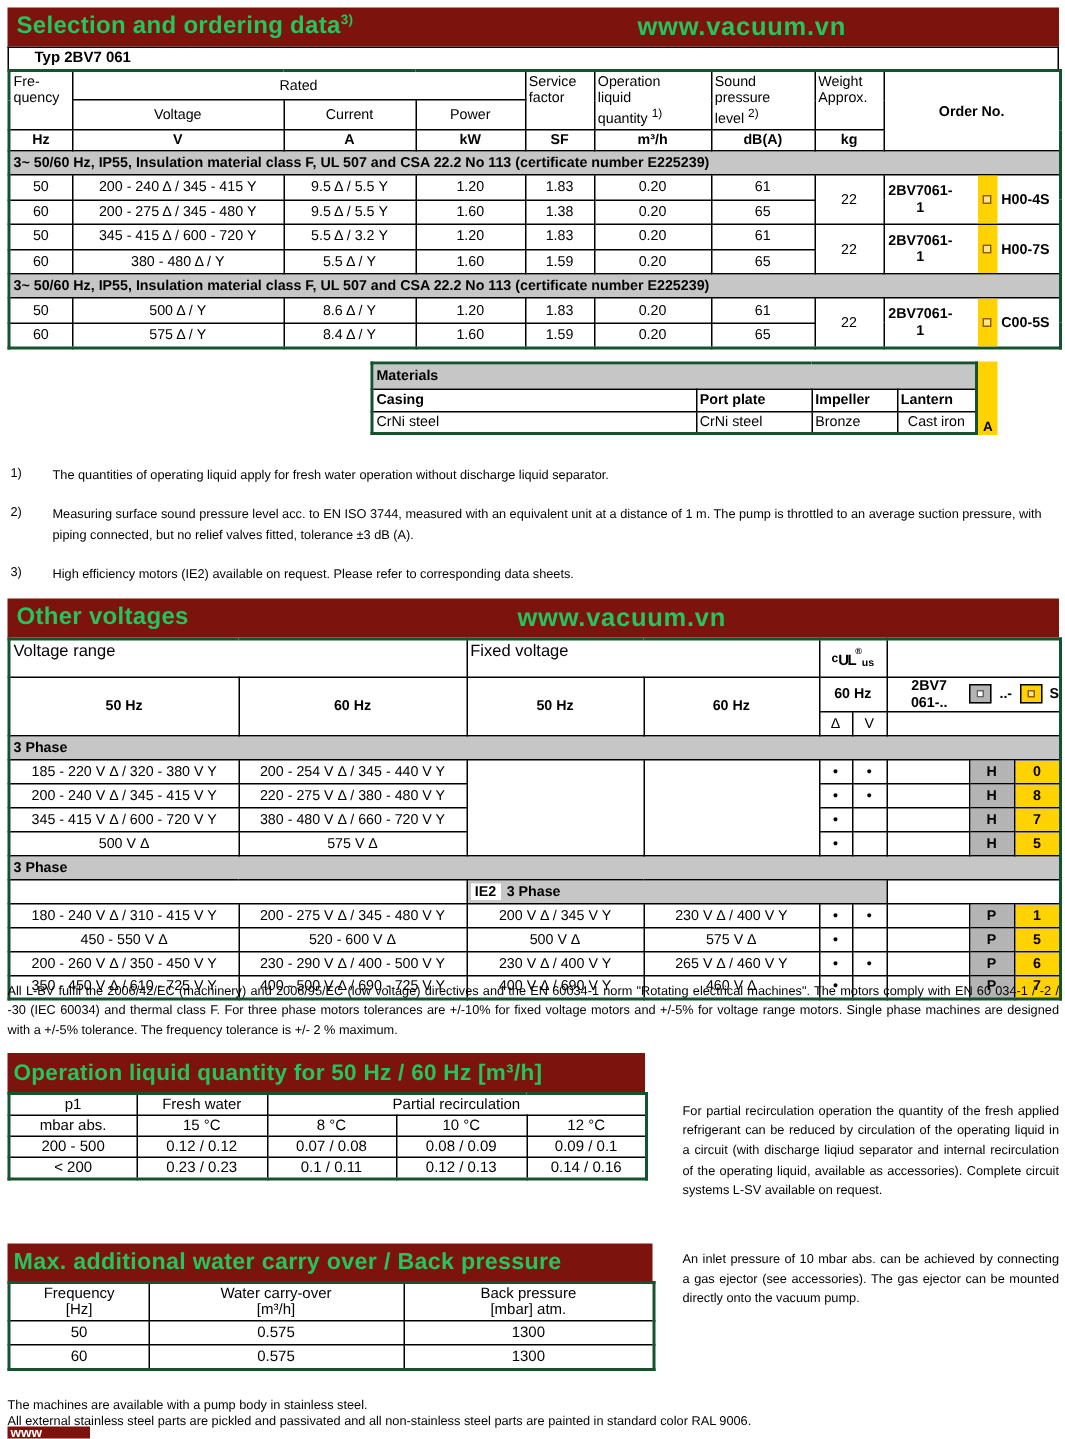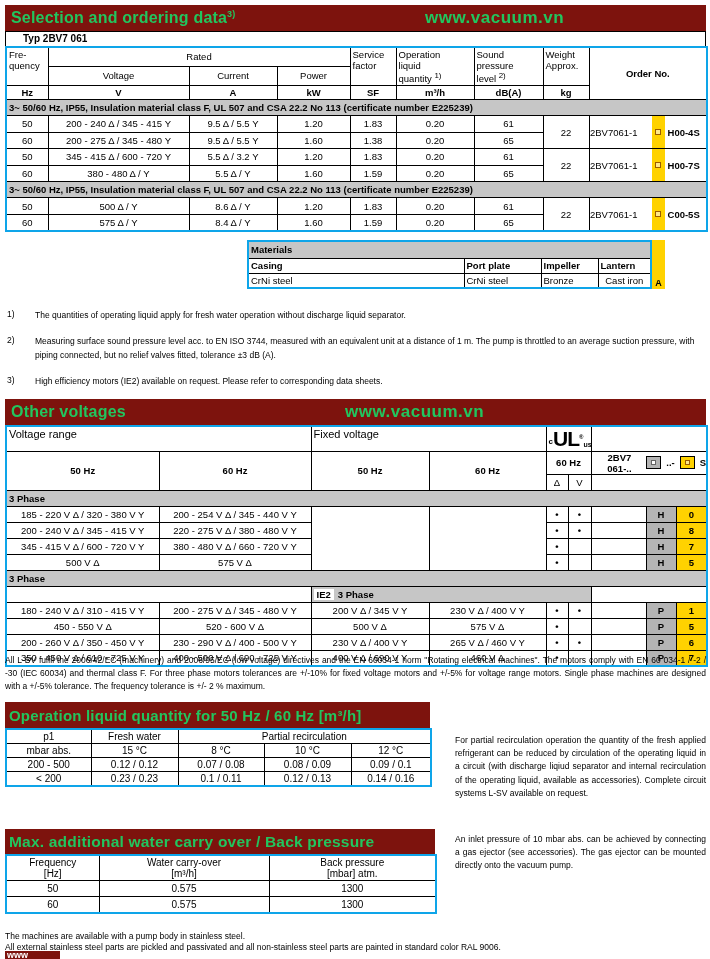--- a/index.html
+++ b/index.html
@@ -4,30 +4,30 @@
 <style>
 :root{ --bar:#7d130d; --gray:#c6c6c6; --yellow:#ffd200; --chip:#b4b4b4; }
 *{box-sizing:border-box;margin:0;padding:0}
 html,body{margin:0}
 body{width:710px;height:959px;background:#fff;color:#000;font-family:"Liberation Sans",sans-serif;position:relative;overflow:hidden}
 .abs{position:absolute}
 .bar{background:var(--bar);color:#22c55e;height:26px;display:flex;align-items:center;position:relative}
 .bar-title{font-weight:bold;font-size:16px;padding-left:6px;letter-spacing:.2px}
 .bar-title sup{font-size:9px}
 .site{position:absolute;font-weight:bold;font-size:17px;letter-spacing:.5px;font-family:"Liberation Sans",sans-serif}
-.t{border-collapse:collapse;table-layout:fixed;border:2px solid #0ea5e9}
+.t{border-collapse:collapse;table-layout:fixed;border:2px solid #14532d}
 .t td{border:1px solid #000;font-size:9.5px;text-align:center;padding:1px 2px;height:16px;overflow:hidden;vertical-align:middle}
 .hl{text-align:left !important;vertical-align:top !important;font-size:9.5px}
 .bold{font-weight:bold}
 .u td{font-weight:bold;height:14px}
 .noterow{background:var(--gray);font-weight:bold;text-align:left !important;height:19px}
 .typ{border:1px solid #000;border-bottom:none;font-weight:bold;font-size:10px;padding:1px 17px;height:15px}
 .ordcell{padding:0 !important}
 .ordwrap{display:flex;align-items:stretch;height:32px}
-.opre{flex:0 0 62px;display:flex;align-items:center;justify-content:flex-end;font-weight:normal;padding-right:14px}
+.opre{flex:0 0 62px;display:flex;align-items:center;justify-content:flex-end;font-weight:bold;padding-right:14px}
 .ostripe{flex:0 0 13px;background:var(--yellow);display:flex;align-items:center;justify-content:center}
 .osq{width:6px;height:6px;border:1px solid #9a5b00;background:#ffe888}
 .osuf{flex:1;display:flex;align-items:center;justify-content:flex-start;font-weight:bold;padding-left:3px}
 .mats-row{display:flex;margin-left:242px;margin-top:8px}
 .mats td{text-align:left;height:15px}
 .mstripe{width:13px;background:var(--yellow);display:flex;align-items:flex-end;justify-content:center;font-size:9px;font-weight:bold;padding-bottom:1px}
 .fn{display:flex;font-size:8.5px;margin-bottom:13px}
 .fn-n{flex:0 0 30px;padding-left:2px}
 .fn-t{flex:1;line-height:1.55;padding-right:2px}
 .jus{text-align:justify}
@@ -39,21 +39,21 @@
 .codewrap{display:flex;align-items:center;justify-content:flex-start;gap:5px;padding-left:6px}
 .chip{display:inline-flex;align-items:center;justify-content:center;width:17px;height:13px;border:1px solid #000}
 .chip.g{background:var(--chip)}
 .chip.y{background:var(--yellow)}
 .csq{width:5px;height:5px;border:1px solid #666;background:#fff}
 .csq2{width:5px;height:5px;border:1px solid #9a5b00;background:#ffe888}
 .ie2bar{background:var(--gray);text-align:left !important;font-weight:bold}
 .ie2chip{background:#fff;padding:0 3px;margin-right:4px;display:inline-block}
 .ulm{font-weight:bold;line-height:1}
 .ulc{font-size:8px;vertical-align:2px}
-.ulb{font-size:21px;letter-spacing:-1px}
+.ulb{font-size:10px;letter-spacing:-1px}
 .ulr{font-size:6px;vertical-align:7px}
 .ulu{font-size:7px;vertical-align:-1px}
 .sidetext{font-size:8.5px;line-height:1.55;text-align:justify}
 .bottomtext{font-size:8.5px;line-height:1.25}
 .footchip{background:var(--bar);color:#fff;font-size:9px;font-weight:bold;line-height:9px;padding-left:2px;overflow:hidden}
 .liq td{height:14px;font-size:10px}
 .car td{font-size:10px}
 .bigv td{font-size:9.5px}
 </style>
 </head>

